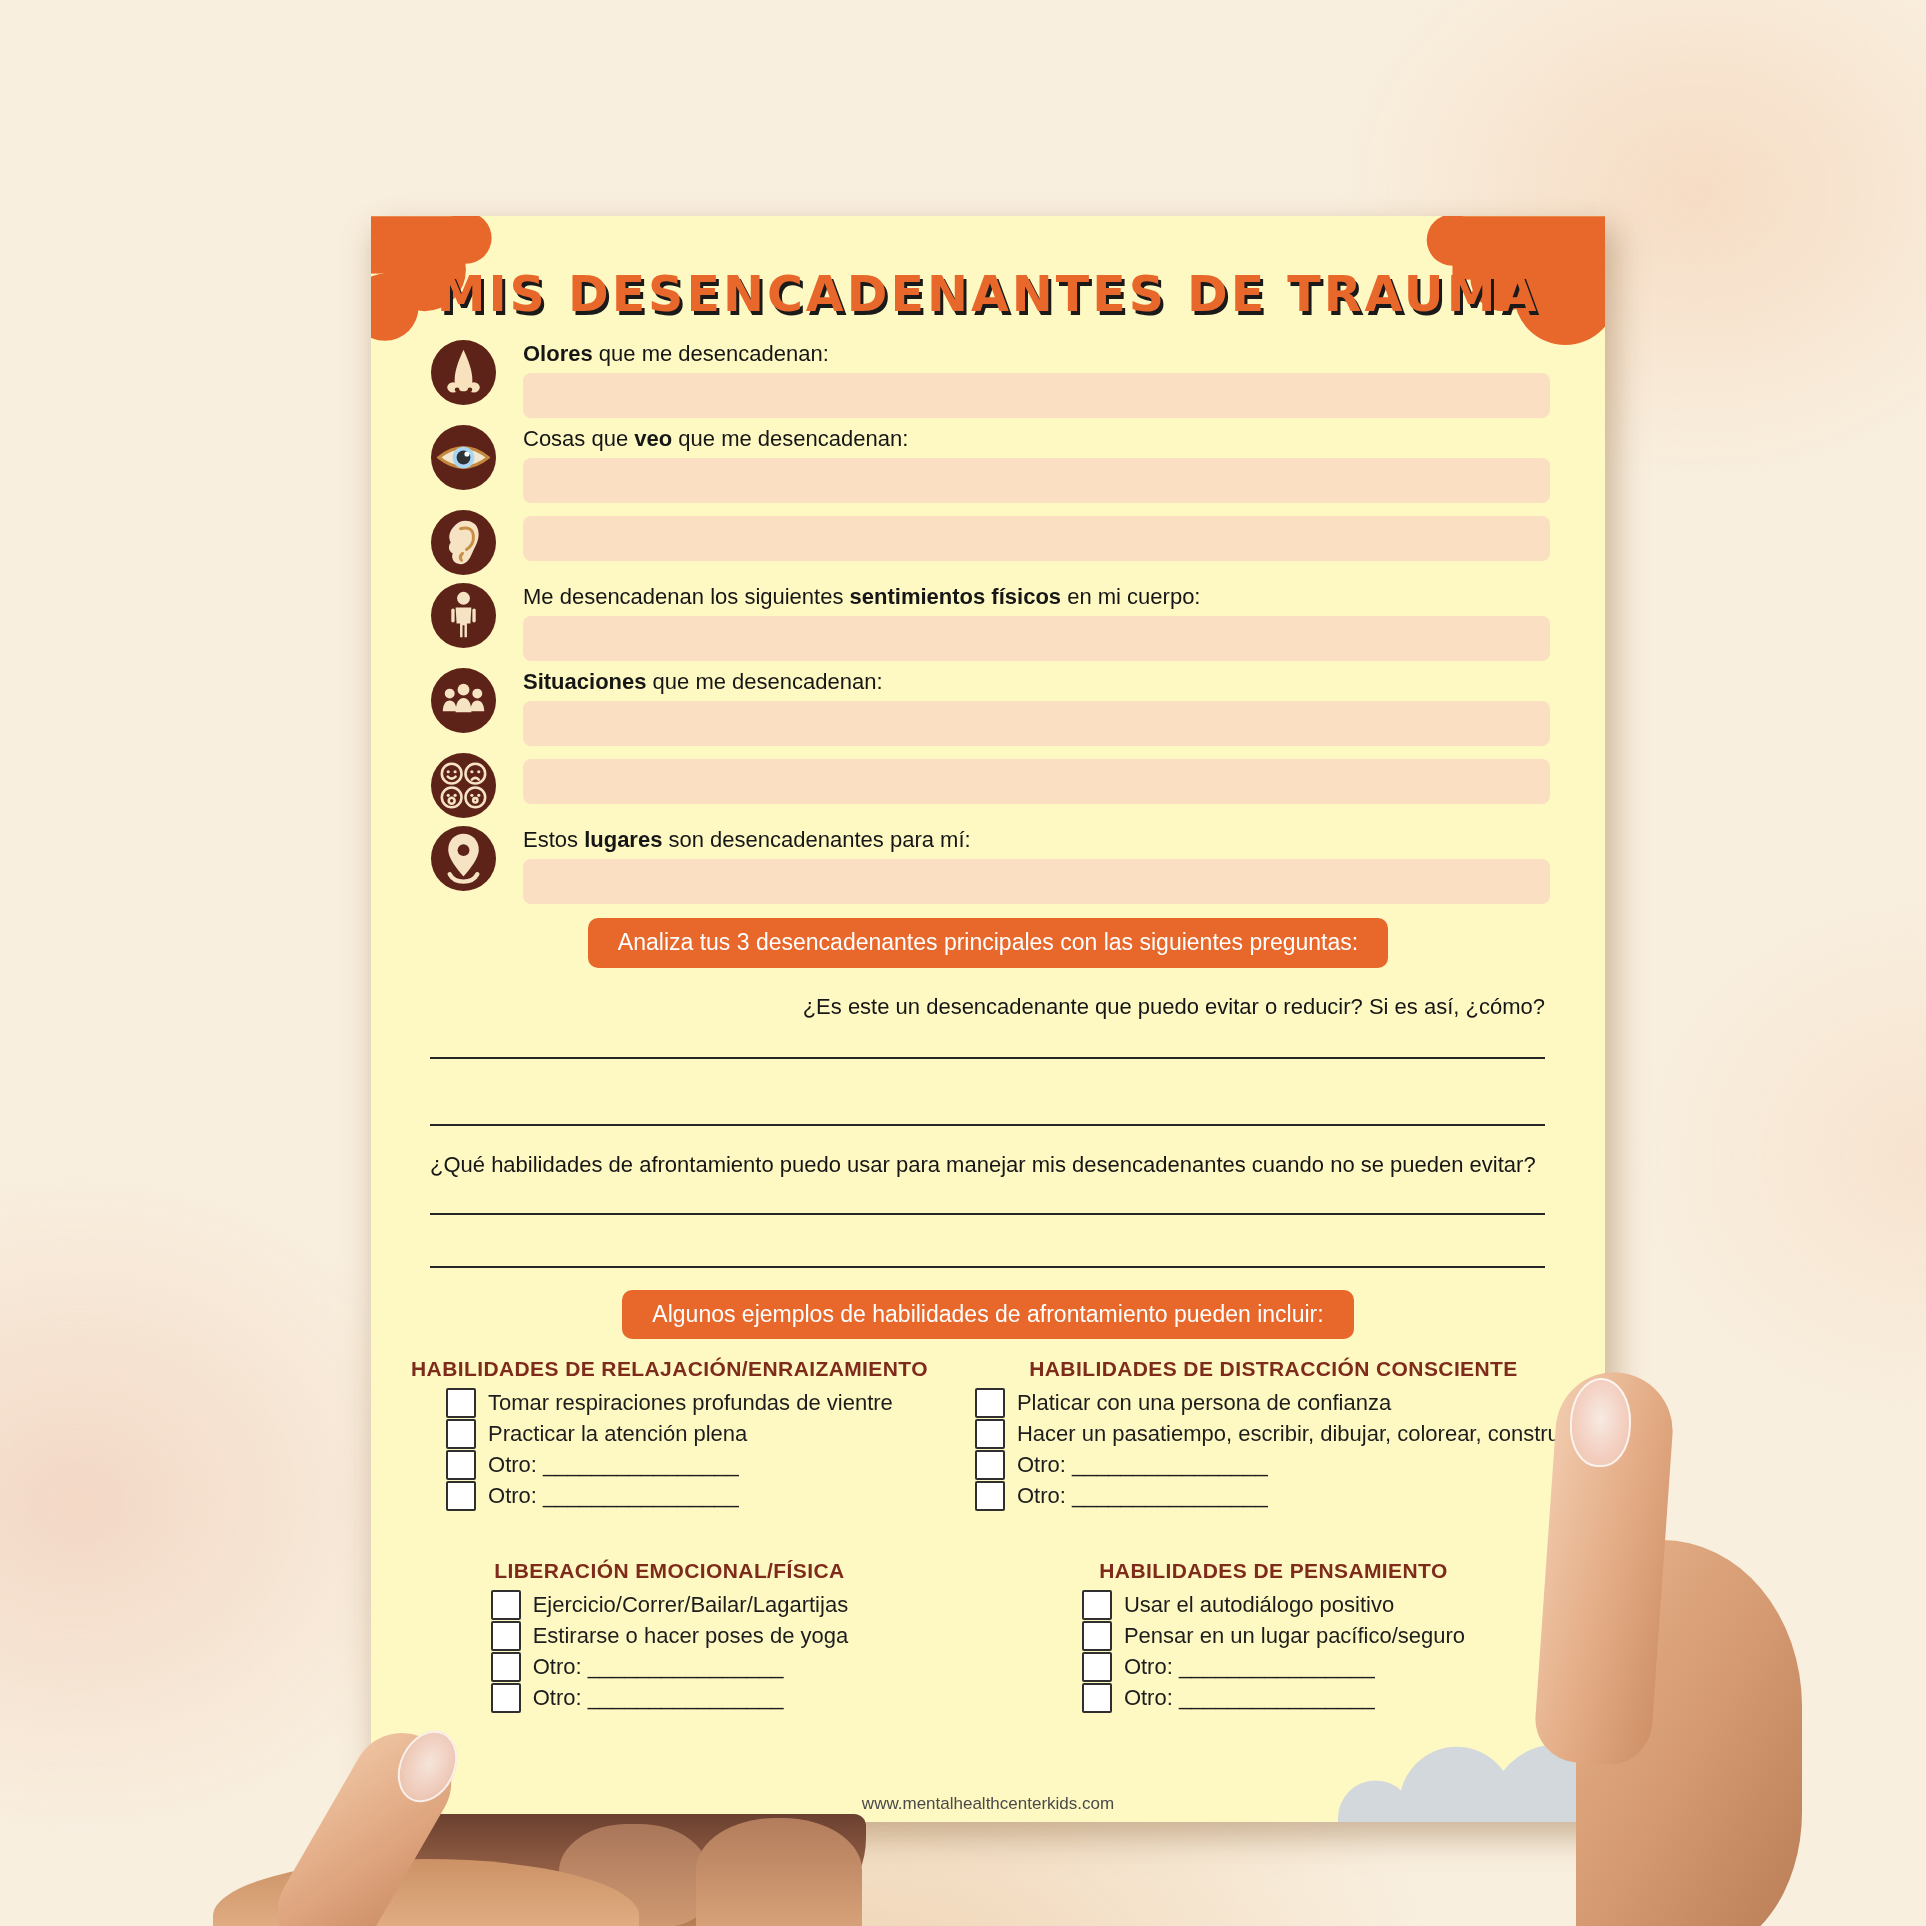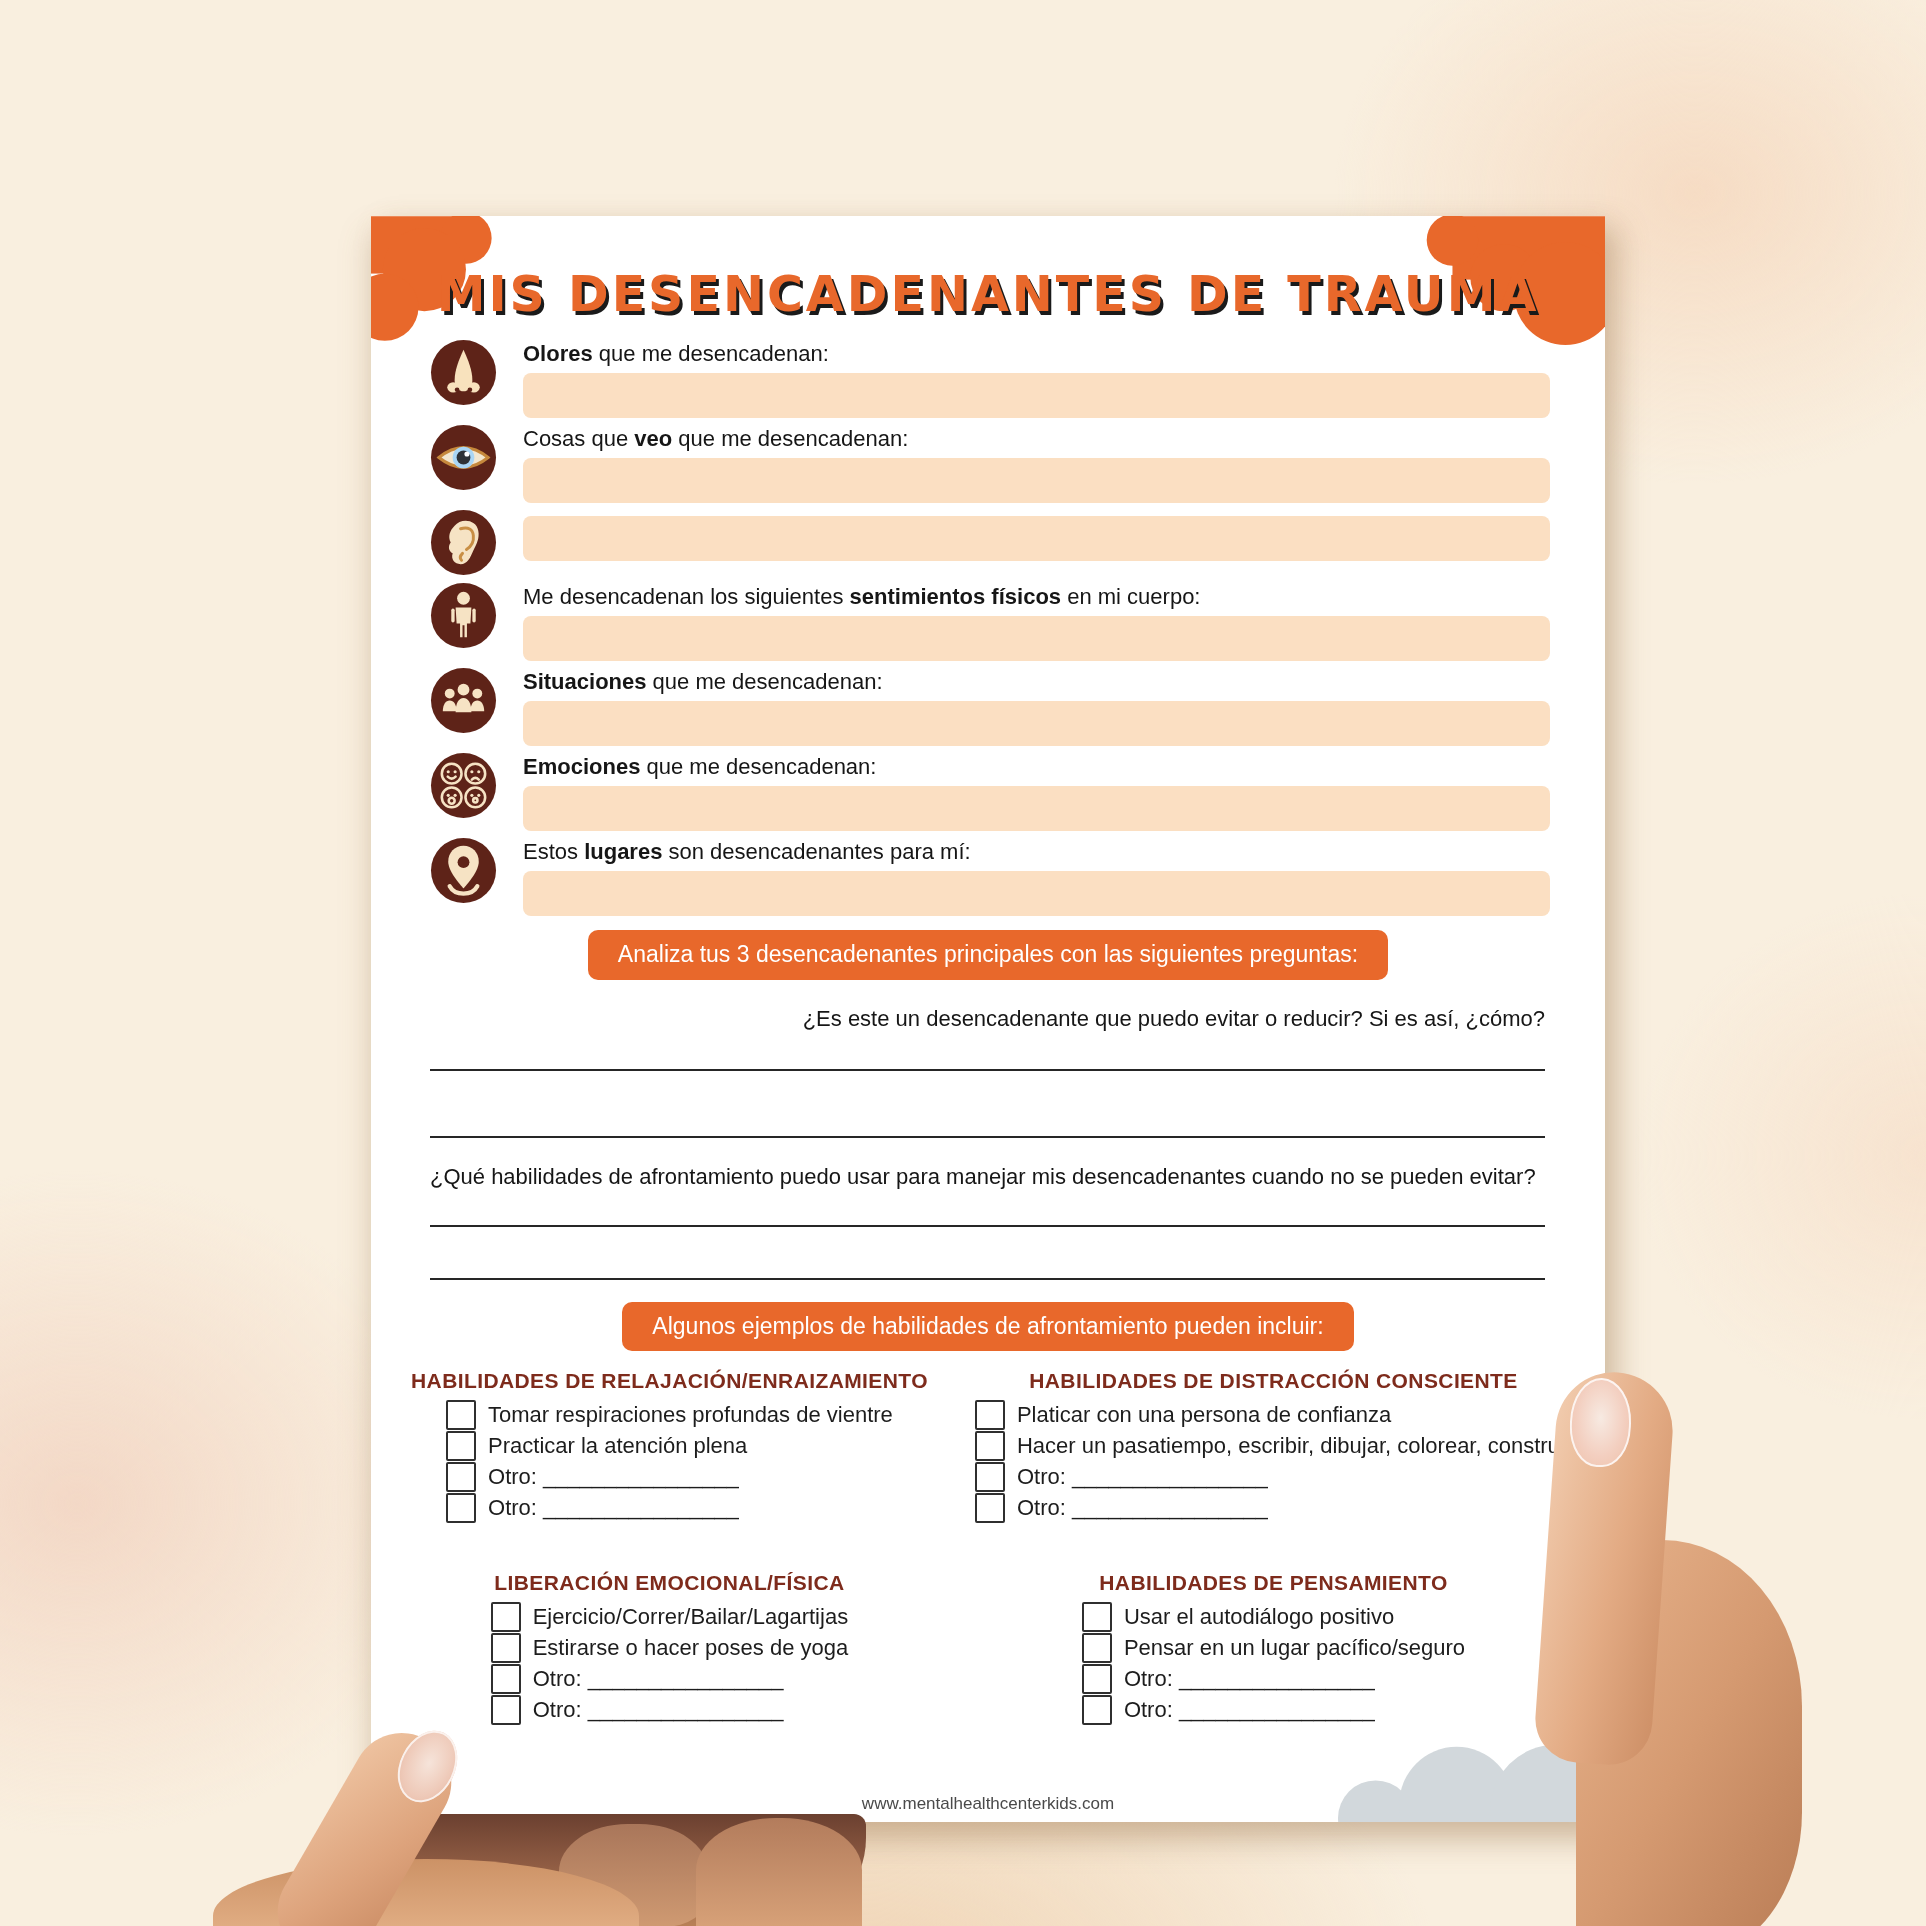--- a/index.html
+++ b/index.html
@@ -8,21 +8,21 @@
     font-family:"Liberation Sans",sans-serif;
     background:
       radial-gradient(515px 416px at 88% 10%, #f6dcc4 0%, rgba(246,220,196,0) 70%),
       radial-gradient(554px 475px at 4% 78%, #f3d8c6 0%, rgba(243,216,198,0) 70%),
       radial-gradient(792px 416px at 45% 102%, #f0d5b6 0%, rgba(240,213,182,0) 72%),
       radial-gradient(416px 376px at 100% 60%, #f7e3cf 0%, rgba(247,227,207,0) 70%),
       #f9efdf;
   }
   .page{
     position:absolute;left:371px;top:216px;width:1234px;height:1606px;
-    background:#ffffff;z-index:1;
+    background:#fef9c3;z-index:1;
     box-shadow:14px 10px 28px rgba(150,110,70,.28), 0 18px 30px rgba(150,110,70,.25);
   }
   .cloud{position:absolute;z-index:2;}
   .cloud-tl{left:0;top:0;}
   .cloud-tr{right:0;top:0;}
   .cloud-gray{right:0;bottom:0;z-index:0;}
   .content{position:absolute;inset:0;z-index:3;}
   .title{
     margin:50px 30px 0;text-align:center;
     font-family:"DejaVu Sans",sans-serif;font-weight:900;font-size:49px;letter-spacing:3px;
@@ -206,21 +206,20 @@
               <circle cx="25.5" cy="20" r="1.6"></circle>
             <circle cx="42.5" cy="20" r="1.6"></circle>
               <circle cx="49.5" cy="20" r="1.6"></circle>
             <circle cx="18.5" cy="44" r="1.6"></circle>
               <circle cx="25.5" cy="44" r="1.6"></circle>
             <circle cx="42.5" cy="44" r="1.6"></circle>
               <circle cx="49.5" cy="44" r="1.6"></circle>
           </g>
         </svg>
         <div class="row-content">
-          <div class="row-label"><span></span><b>Emociones</b><span> que me desencadenan:</span></div>
           <div class="field"></div>
         </div>
       </div>
 
       <div class="sense-row">
         <svg class="icon-wrap" viewBox="0 0 68 68">
           <circle cx="34" cy="34" r="33" fill="#5E2318"></circle>
           <path d="M20 50 Q24 57.5 34 57.5 Q44 57.5 48 50" stroke="#F6E3C4" stroke-width="4.4" fill="none" stroke-linecap="round"></path>
           <path d="M34 9 C25 9 18.5 16 18.5 25 C18.5 36 34 52 34 52 C34 52 49.5 36 49.5 25 C49.5 16 43 9 34 9 Z" fill="#F6E3C4"></path>
           <circle cx="34" cy="25.5" r="6" fill="#5E2318"></circle>

